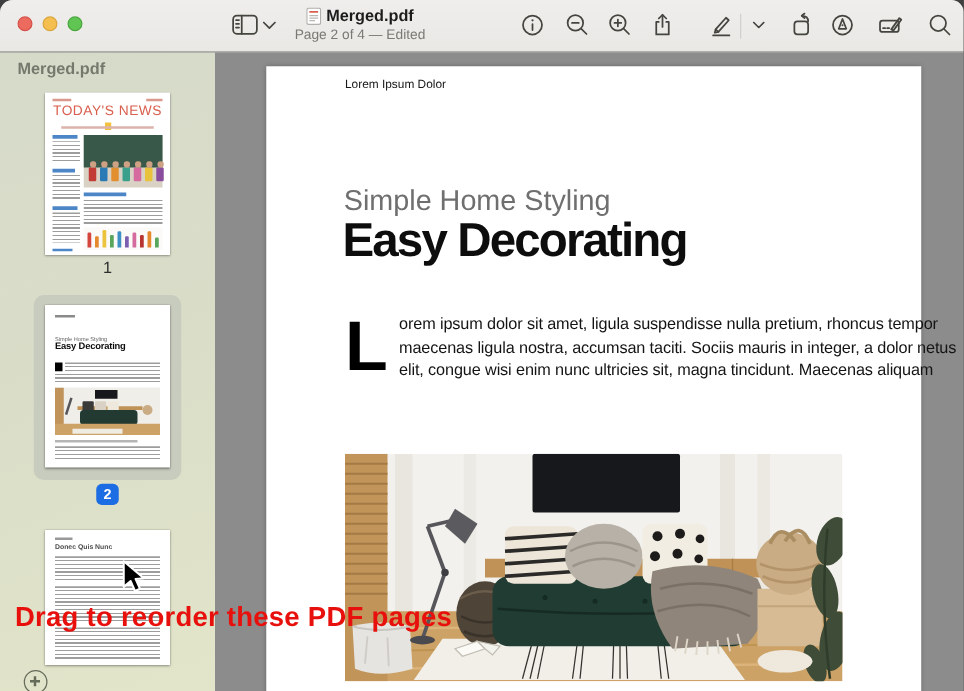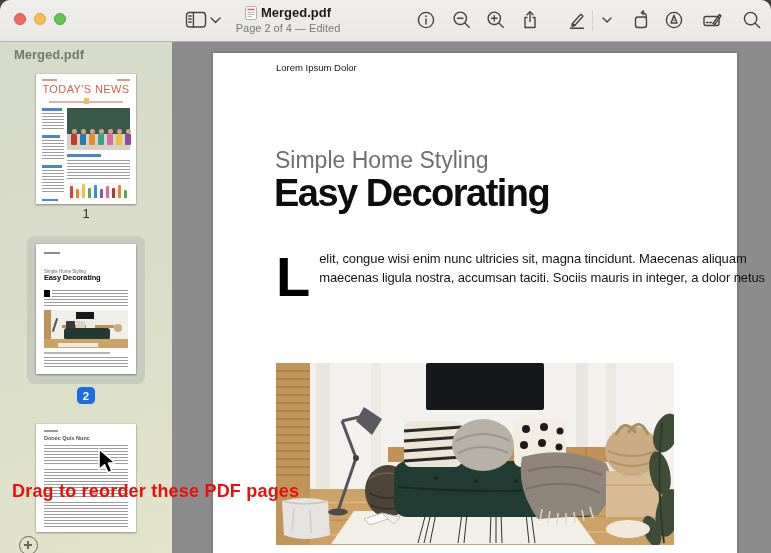--- a/index.html
+++ b/index.html
@@ -85,21 +85,21 @@
   .pg-header { position:absolute; left:63px; top:9px; font-size:9.5px; color:#161616; }
   .pg-kicker { position:absolute; left:62px; top:94px; font-size:23px; color:#6f6f6f; }
   .pg-title  { position:absolute; left:61px; top:119px; font-size:38px; font-weight:700;
                color:#0d0d0d; letter-spacing:-1.5px; }
   .pg-body { position:absolute; left:63px; top:197px; width:440px; font-size:13px; color:#141414; }
   .bodyline { display:block; line-height:18.5px; white-space:nowrap; letter-spacing:-.1px; }
   .dropcap { float:left; font-size:56px; line-height:50px; font-weight:700; color:#000;
              margin:2px 9px 0 0; }
   .pg-photo { position:absolute; left:63px; top:310px; width:398px; height:182px; }
 
-  .annotation { position:absolute; left:12px; top:481px; z-index:20; font-size:18px; font-weight:700;
+  .annotation { position:absolute; left:12px; top:481px; z-index:20; font-size:22px; font-weight:700;
                 color:#e8100c; white-space:nowrap; letter-spacing:.2px; }
   .cursor { position:absolute; left:97px; top:448px; z-index:25; }
 </style>
 </head>
 <body>
 
 <div class="window">
 
   <div class="titlebar">
     <div class="traffic">
@@ -294,22 +294,23 @@
   </aside>
 
   <main class="canvas">
     <div class="page">
       <div class="pg-header">Lorem Ipsum Dolor</div>
       <div class="pg-kicker">Simple Home Styling</div>
       <div class="pg-title">Easy Decorating</div>
 
       <div class="pg-body">
         <span class="dropcap">L</span>
+        <span class="bodyline">orem ipsum dolor sit amet, ligula suspendisse nulla pretium, rhoncus tempor</span>
+        <span class="bodyline">maecenas ligula nostra, accumsan taciti. Sociis mauris in integer, a dolor netus</span>
         <span class="bodyline">elit, congue wisi enim nunc ultricies sit, magna tincidunt. Maecenas aliquam</span>
-        <span class="bodyline">maecenas ligula nostra, accumsan taciti. Sociis mauris in integer, a dolor netus</span>
       </div>
 
       <svg class="pg-photo" viewBox="0 0 398 182" preserveAspectRatio="none">
         <rect width="398" height="182" fill="#f3f1ed"></rect>
         <rect x="40" y="0" width="14" height="130" fill="#e9e6e0"></rect>
         <rect x="300" y="0" width="12" height="120" fill="#e9e6e0"></rect>
         <rect x="330" y="0" width="10" height="115" fill="#ece9e3"></rect>
         <rect x="95" y="0" width="10" height="120" fill="#eceae4"></rect>
 
         <rect x="0" y="126" width="398" height="56" fill="#cda266"></rect>

